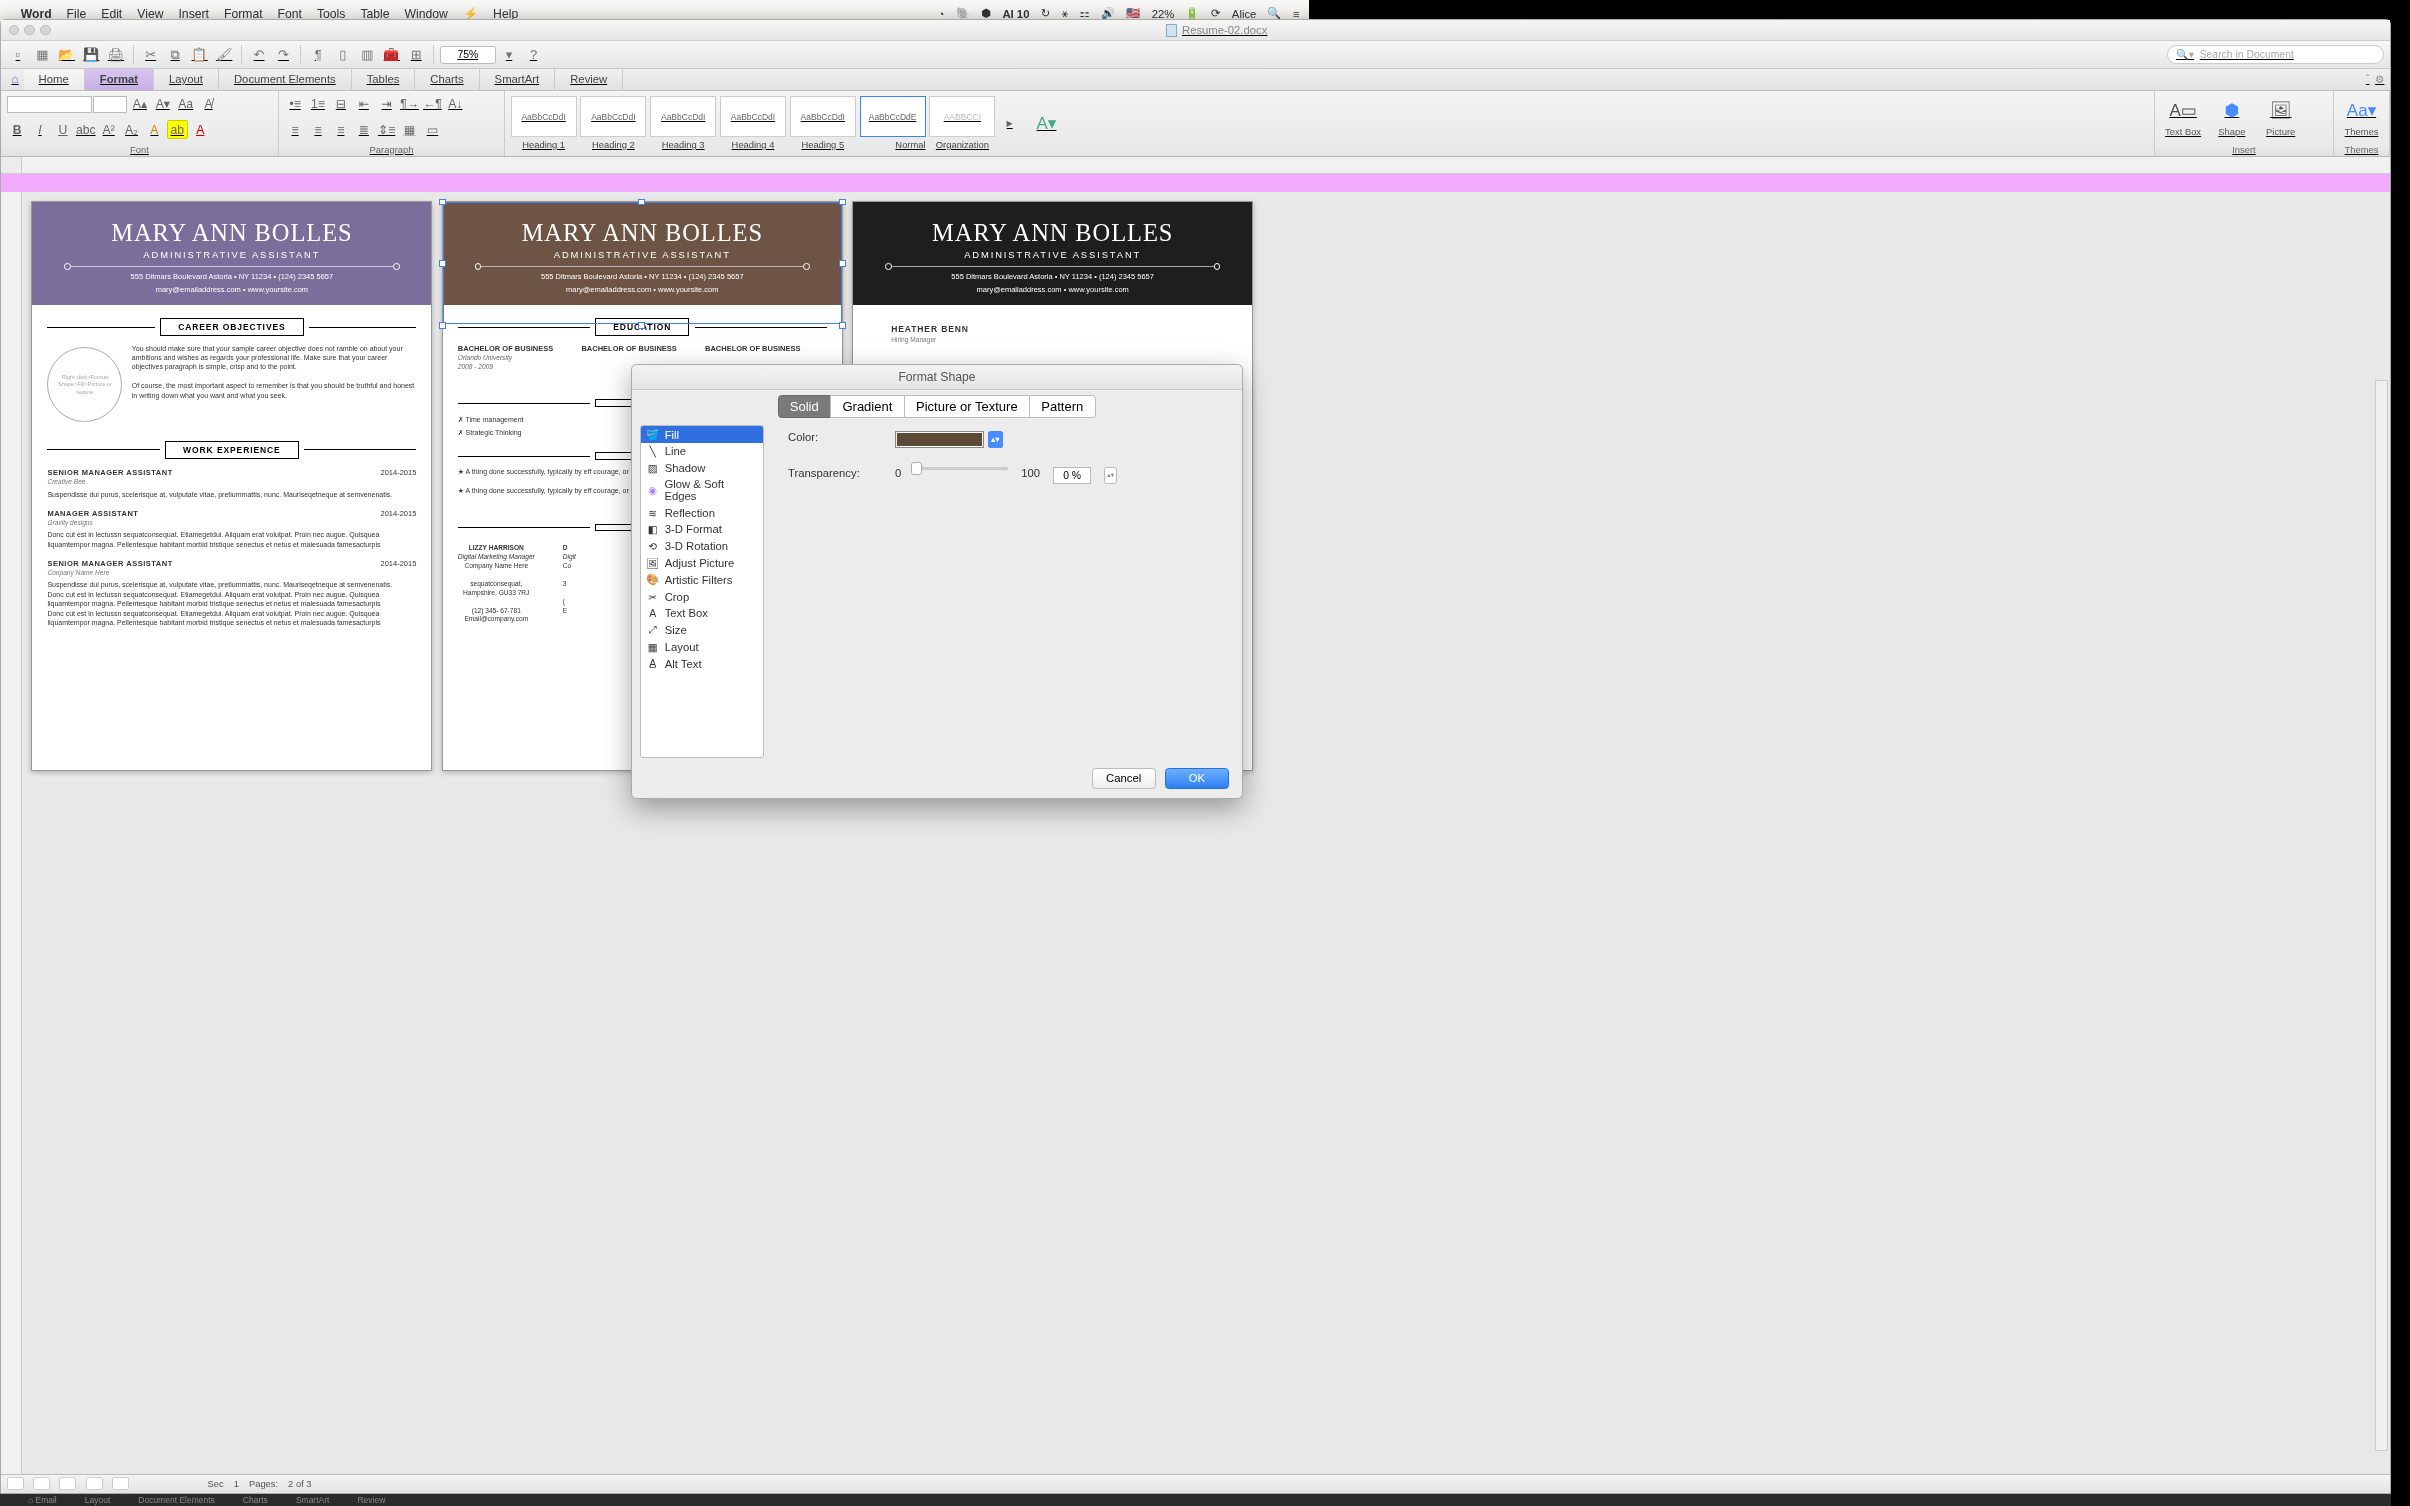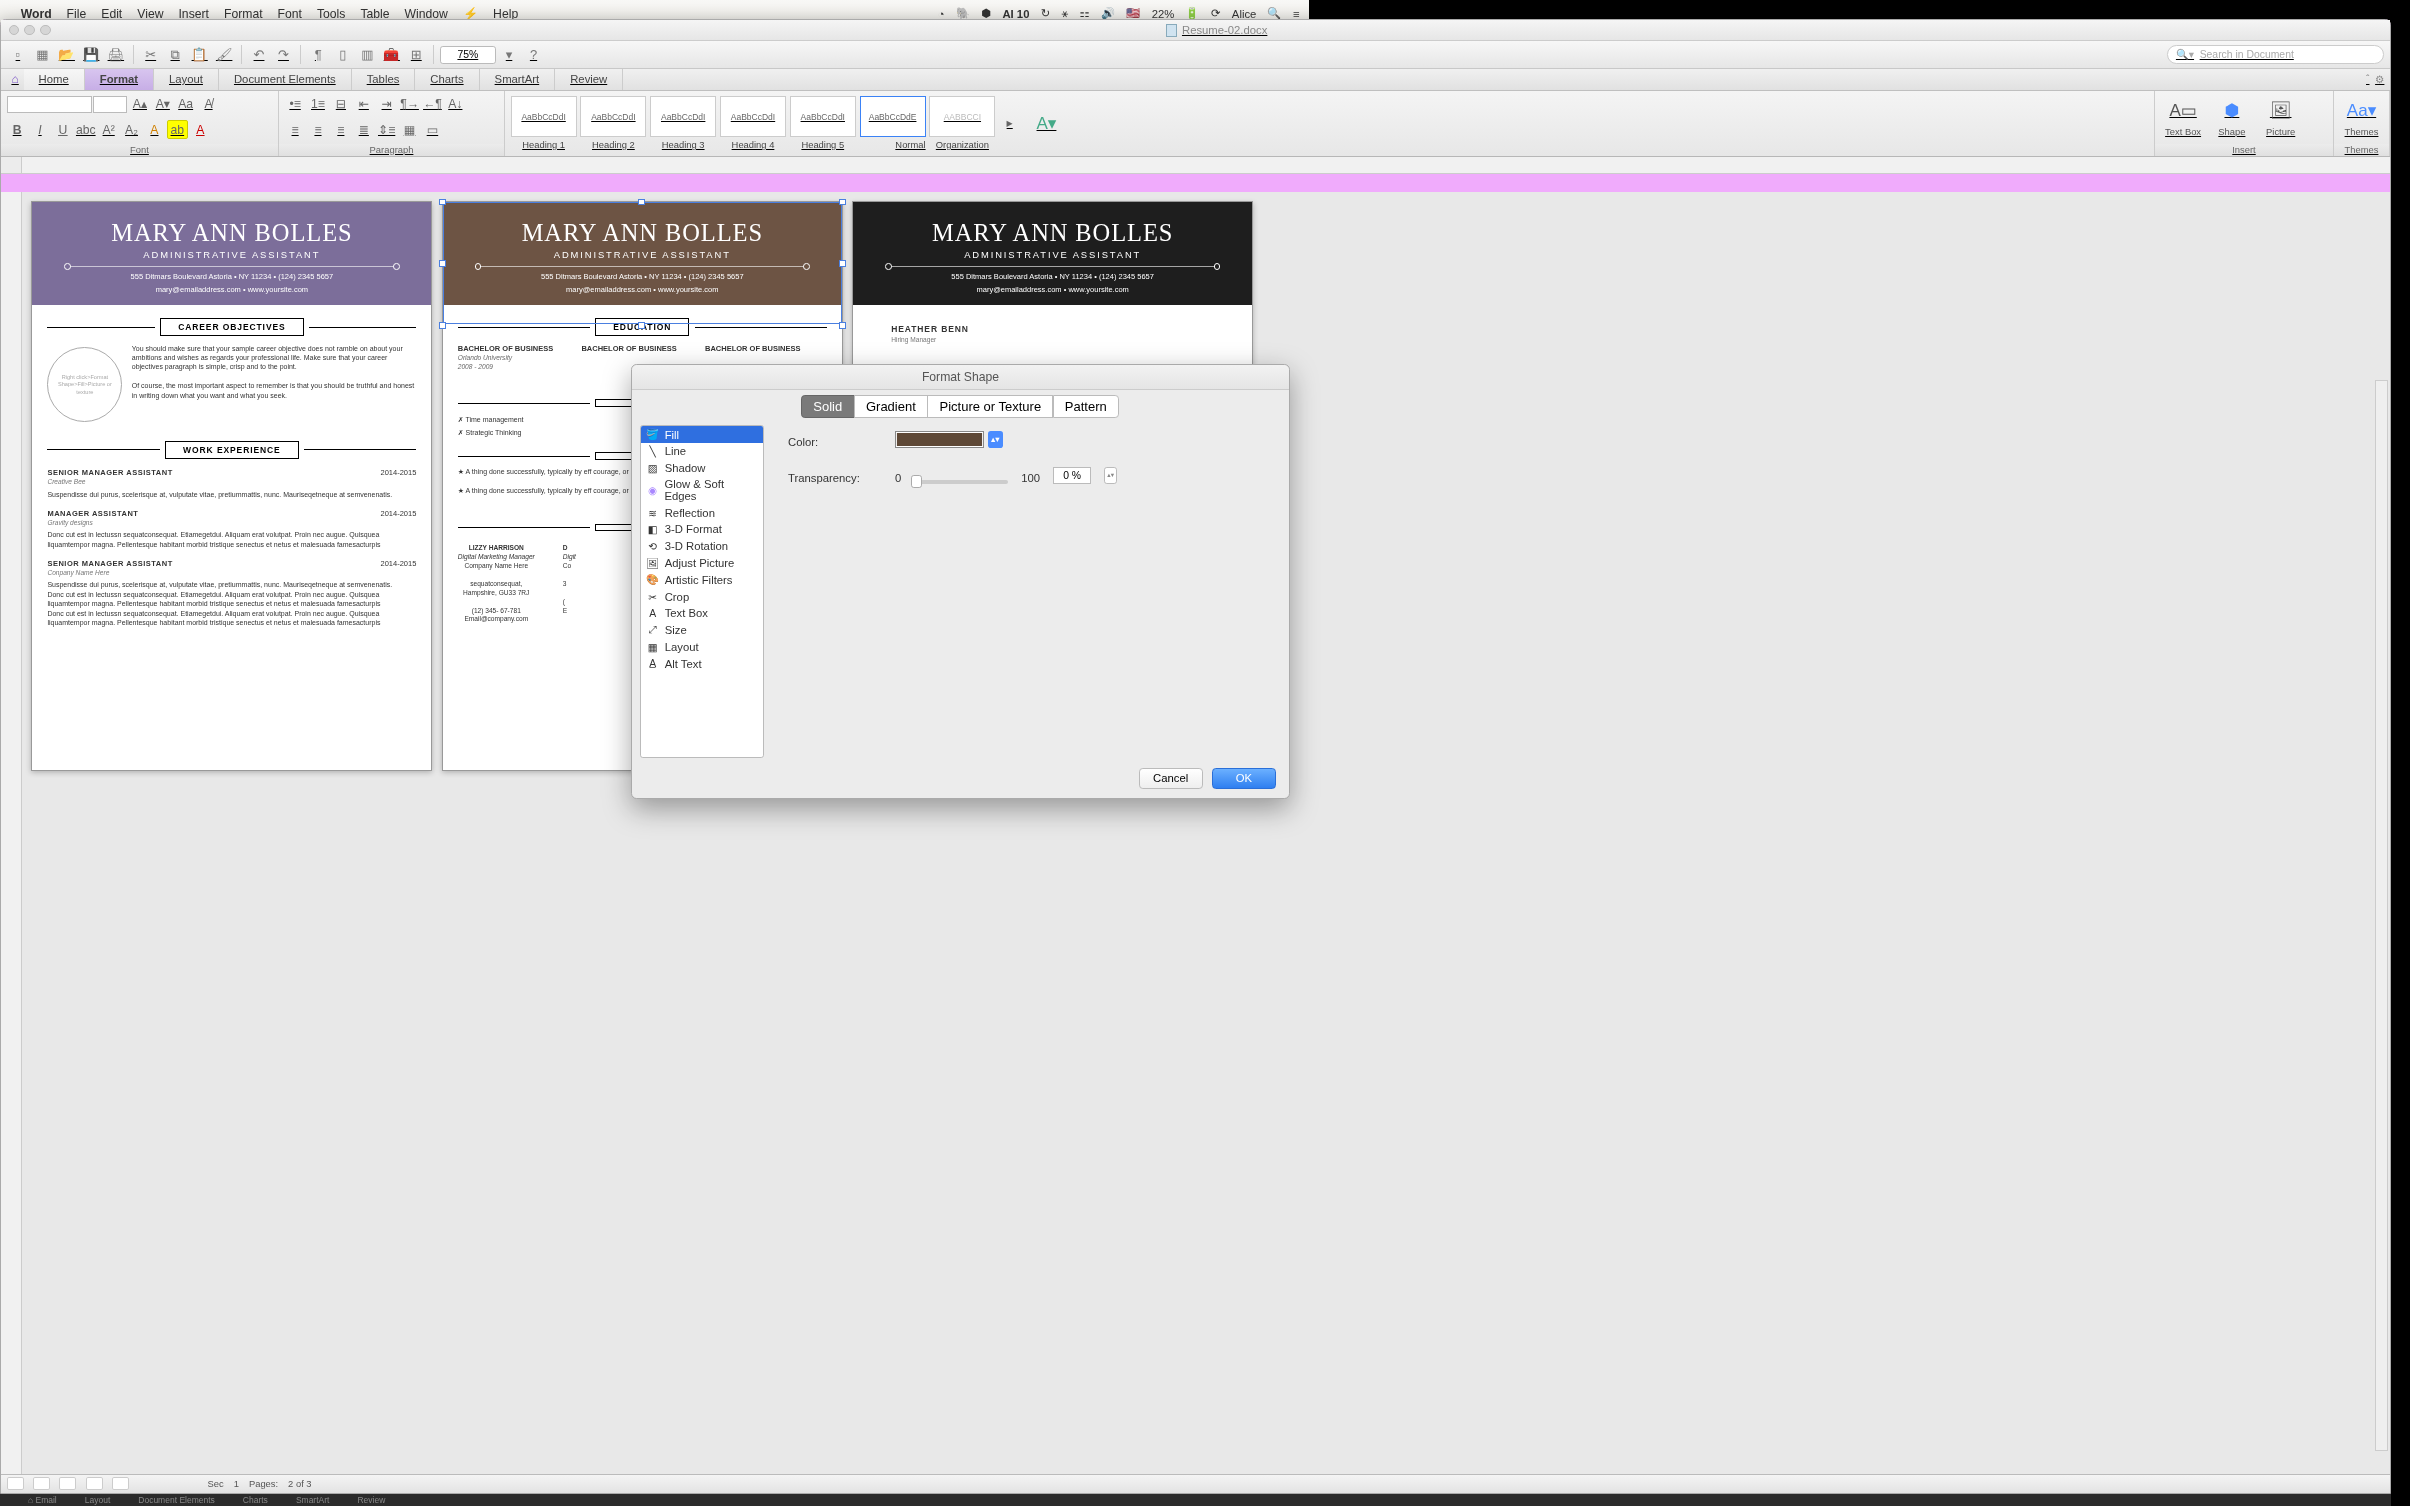--- a/index.html
+++ b/index.html
@@ -91,34 +91,34 @@
 .ref{text-align:center;font-size:6.6px;margin-top:5.6px;}
 
 .selbox{position:absolute;border:0.9px solid #4a7fe0;}
 .selhandle{position:absolute;width:6.6px;height:6.6px;background:#fff;border:0.9px solid #4a7fe0;}
 
 
 .statusbar{position:absolute;bottom:0;left:0;right:0;height:19px;background:linear-gradient(#f4f4f4,#e3e3e3);border-top:0.9px solid #bbb;display:flex;align-items:center;font-size:9.4px;color:#555;padding:0 5.6px;gap:9.4px;}
 .statusbar .smbtn{width:17px;height:13px;border:0.9px solid #ccc;background:#fff;border-radius:1.9px;}
 
 
-.dialog{position:absolute;left:631px;top:364px;width:659px;height:435px;background:#ececec;border:0.9px solid #aaa;border-radius:5.6px;box-shadow:0 9.4px 28px rgba(0,0,0,.35);}
+.dialog{position:absolute;left:631px;top:364px;width:612px;height:435px;background:#ececec;border:0.9px solid #aaa;border-radius:5.6px;box-shadow:0 9.4px 28px rgba(0,0,0,.35);}
 .dialog .dtitle{height:24.5px;display:flex;align-items:center;justify-content:center;font-size:12.2px;color:#555;background:linear-gradient(#f2f2f2,#e5e5e5);border-bottom:0.9px solid #ccc;border-radius:5.6px 5.6px 0 0;}
 .dialog .dtabs{display:flex;justify-content:center;gap:0;margin-top:5.6px;}
 .dialog .dtab{padding:2.8px 11.3px;font-size:13px;background:#fff;border:0.9px solid #bbb;margin-left:-0.9px;}
 .dialog .dtab:first-child{border-radius:3.8px 0 0 3.8px;}
 .dialog .dtab:last-child{border-radius:0 3.8px 3.8px 0;}
 .dialog .dtab.active{background:#7a7a7a;color:#fff;border-color:#666;}
 .dialog .dbody{display:flex;height:348px;}
 .dlist{width:124px;border:0.9px solid #bbb;background:#fff;margin:7.5px;border-radius:2.8px;overflow:hidden;}
 .dlist .ditem{display:flex;align-items:center;gap:5.6px;padding:1.9px 5.6px;font-size:11.3px;color:#333;}
 .dlist .ditem.sel{background:#2f6fe0;color:#fff;}
 .dlist .dicon{width:13px;height:13px;display:inline-flex;align-items:center;justify-content:center;font-size:10.4px;}
 .dright{flex:1;padding:13px 17px;font-size:11.3px;color:#333;}
-.drow{display:flex;align-items:flex-end;margin-bottom:19px;gap:13px;}
+.drow{display:flex;align-items:flex-start;margin-bottom:19px;gap:13px;}
 .drow .lab{width:94px;}
 .colorwell{width:89px;height:17px;background:#5e4836;border:0.9px solid #888;box-shadow:inset 0 0 0 0.9px #fff;}
 .colorarrows{width:15px;height:17px;background:#4a8cff;border-radius:2.8px;color:#fff;font-size:8.5px;display:flex;flex-direction:column;align-items:center;justify-content:center;line-height:6.6px;}
 .slider{width:94px;height:3.8px;background:#ccc;border-radius:1.9px;position:relative;}
 .slider .knob{position:absolute;left:-3.8px;top:-4.7px;width:11.3px;height:13px;background:#fff;border:0.9px solid #aaa;border-radius:2.8px;}
 .transval{width:38px;height:17px;border:0.9px solid #bbb;background:#fff;text-align:center;font-size:10.4px;}
 .stepper{width:13px;height:17px;border:0.9px solid #bbb;background:#fff;border-radius:2.8px;font-size:6.6px;display:flex;flex-direction:column;align-items:center;justify-content:center;color:#888;line-height:5.6px;}
 .dbuttons{position:absolute;bottom:9.4px;right:13px;display:flex;gap:9.4px;}
 .dbtn{width:64px;height:21px;border:0.9px solid #bbb;border-radius:3.8px;background:linear-gradient(#fff,#eee);font-size:11.3px;display:flex;align-items:center;justify-content:center;}
 .dbtn.primary{background:linear-gradient(#6bb0ff,#2f7ff0);color:#fff;border-color:#2a6fd8;}

